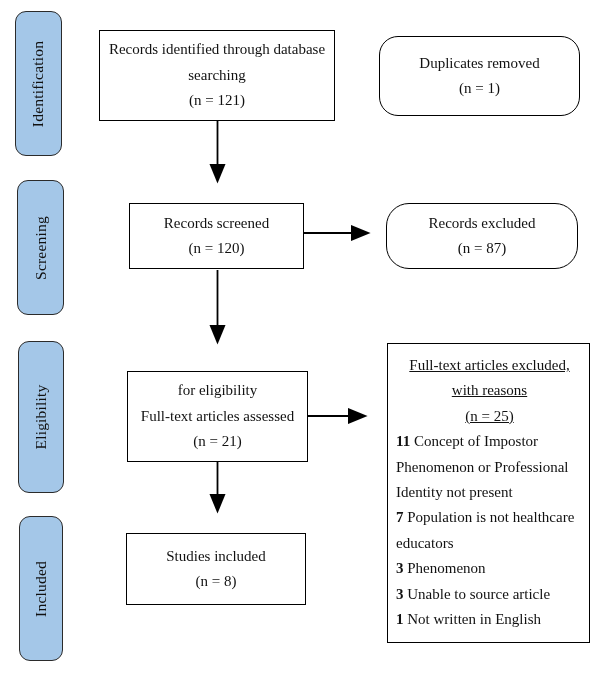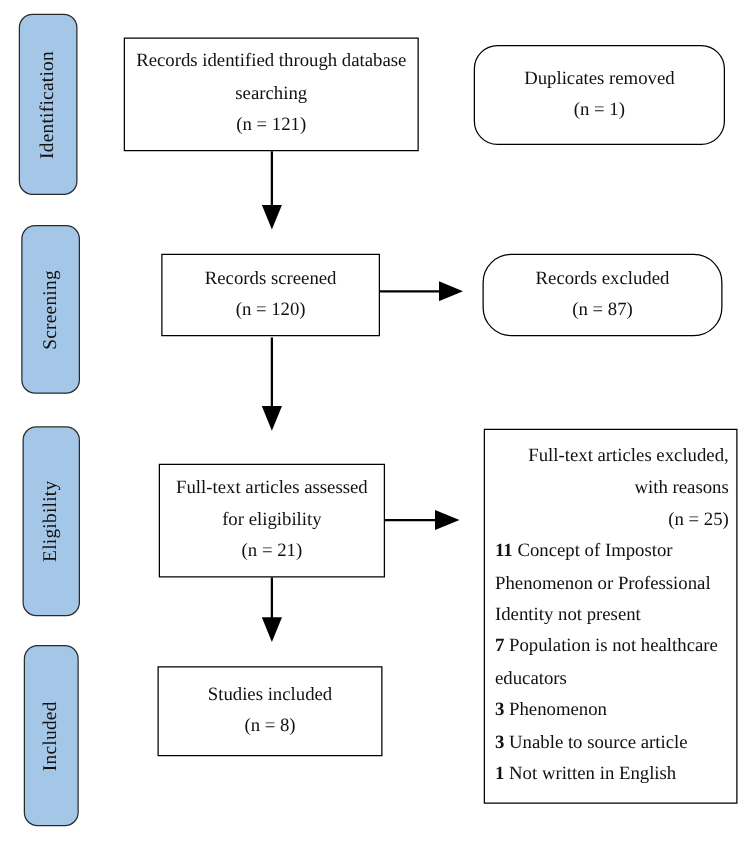--- a/index.html
+++ b/index.html
@@ -20,21 +20,21 @@
   .fbox{
     position:absolute;background:#ffffff;border:1.6px solid #000000;
     display:flex;flex-direction:column;align-items:center;justify-content:center;
     text-align:center;font-size:15px;line-height:25.4px;box-sizing:border-box;
   }
   .fbox .line{width:100%;}
   
   .fbox.reasons-box{
     justify-content:flex-start;padding:9px 6px 4px 8px;align-items:stretch;
   }
-  .reasons-box .hdr{text-align:right;}
+  .reasons-box .hdr{text-align:center;text-decoration:underline;}
   .reasons-box .reason{text-align:left;}
   .reason b{font-weight:bold;}
   
   svg.arrows{position:absolute;left:0;top:0;pointer-events:none;}
 </style>
 </head>
 <body>
 
 <div class="canvas">
 
@@ -56,22 +56,22 @@
     <div class="line">searching</div>
     <div class="line">(n = 121)</div>
   </div>
 
   <div class="fbox" style="left:129px;top:203px;width:175px;height:66px;">
     <div class="line">Records screened</div>
     <div class="line">(n = 120)</div>
   </div>
 
   <div class="fbox" style="left:127px;top:371px;width:181px;height:91px;">
+    <div class="line">for eligibility</div>
     <div class="line">Full-text articles assessed</div>
-    <div class="line">for eligibility</div>
     <div class="line">(n = 21)</div>
   </div>
 
   <div class="fbox" style="left:126px;top:533px;width:180px;height:72px;">
     <div class="line">Studies included</div>
     <div class="line">(n = 8)</div>
   </div>
 
   <div class="fbox" style="left:379px;top:36px;width:201px;height:80px;border-radius:19px;">
     <div class="line">Duplicates removed</div>

